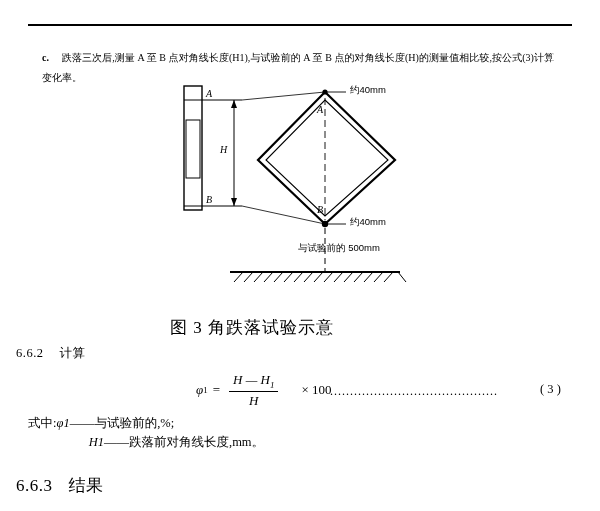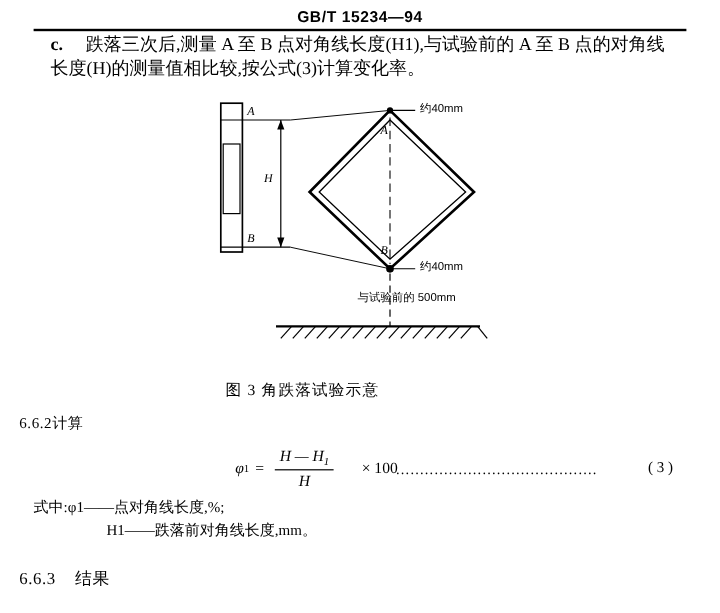--- a/index.html
+++ b/index.html
@@ -36,24 +36,24 @@
     position: absolute;
     top: 24px;
     left: 28px;
     width: 544px;
     height: 2px;
     background: #000;
   }
   
   .para-c {
     position: absolute;
-    top: 28px;
+    top: 48px;
     left: 42px;
     width: 512px;
-    font-size: 15px;
+    font-size: 10px;
     line-height: 20px;
     text-align: justify;
   }
   .para-c .marker {
     font-family: "Liberation Serif", serif;
     font-weight: bold;
   }
   .ital { font-style: italic; }
   
   .figure {
@@ -62,32 +62,32 @@
     left: 150px;
     width: 330px;
     height: 220px;
   }
   .fig-caption {
     position: absolute;
     top: 316px;
     left: 0;
     width: 504px;
     text-align: center;
-    font-size: 13px;
+    font-size: 17px;
     letter-spacing: 1px;
   }
   
   .sec-calc {
     position: absolute;
     top: 345px;
     left: 16px;
     font-size: 12.5px;
     letter-spacing: 0.5px;
   }
-  .sec-calc .num { }
+  .sec-calc .num { margin-right: 16px; }
   .formula {
     position: absolute;
     top: 372px;
     left: 0;
     width: 600px;
     height: 34px;
     font-size: 13px;
   }
   .formula-inner {
     position: absolute;
@@ -143,21 +143,21 @@
   .legend .row { white-space: nowrap; }
   .legend .lbl {
     display: inline-block;
     text-align: right;
     width: 76px;
   }
   .sec-result {
     position: absolute;
     top: 474px;
     left: 16px;
-    font-size: 14px;
+    font-size: 17px;
     letter-spacing: 0.5px;
   }
   .sec-result .num { margin-right: 16px; }
   .result-text {
     position: absolute;
     top: 491px;
     left: 42px;
     font-size: 12.5px;
   }
   .fig-label {
@@ -170,21 +170,20 @@
     position: absolute;
     font-size: 9.5px;
     font-family: "Liberation Sans", sans-serif;
   }
 </style>
 </head>
 <body>
 
 <div class="page">
 
-  <div class="header">GB/T 15234—94</div>
   <div class="header-rule"></div>
 
   <div class="para-c">
     <span class="marker">c.</span>
     &nbsp;&nbsp;&nbsp;&nbsp;<span>跌落三次后,测量 A 至 B 点对角线长度(H1),与试验前的 A 至 B 点的对角线长度(H)的测量值相比较,按公式(3)计算变化率。</span>
   </div>
 
   <div class="figure">
     <svg width="330" height="220" viewBox="0 0 330 220">
 
@@ -265,24 +264,24 @@
         <span class="bot">H</span>
       </span>
       <span style="margin-left:19px;">× 100</span>
     </div>
     <span class="dots">..........................................</span>
     <span class="eqno">( 3 )</span>
   </div>
 
   <div class="legend">
     <div class="row">
-      <span>式中:</span><span style="">φ1</span>——<span>点对角线长度,%;</span>
+      <span>式中:</span><span style="font-style:italic;">φ1</span>——<span>与试验前的,%;</span>
     </div>
     <div class="row">
-      <span class="lbl" style="">H1</span>——<span>跌落前对角线长度,mm。</span>
+      <span class="lbl" style="font-style:italic;">H1</span>——<span>跌落前对角线长度,mm。</span>
     </div>
   </div>
 
   <div class="sec-result">
     <span class="num">6.6.3</span><span>结果</span>
   </div>
 
 </div>
 
 </body></html>

